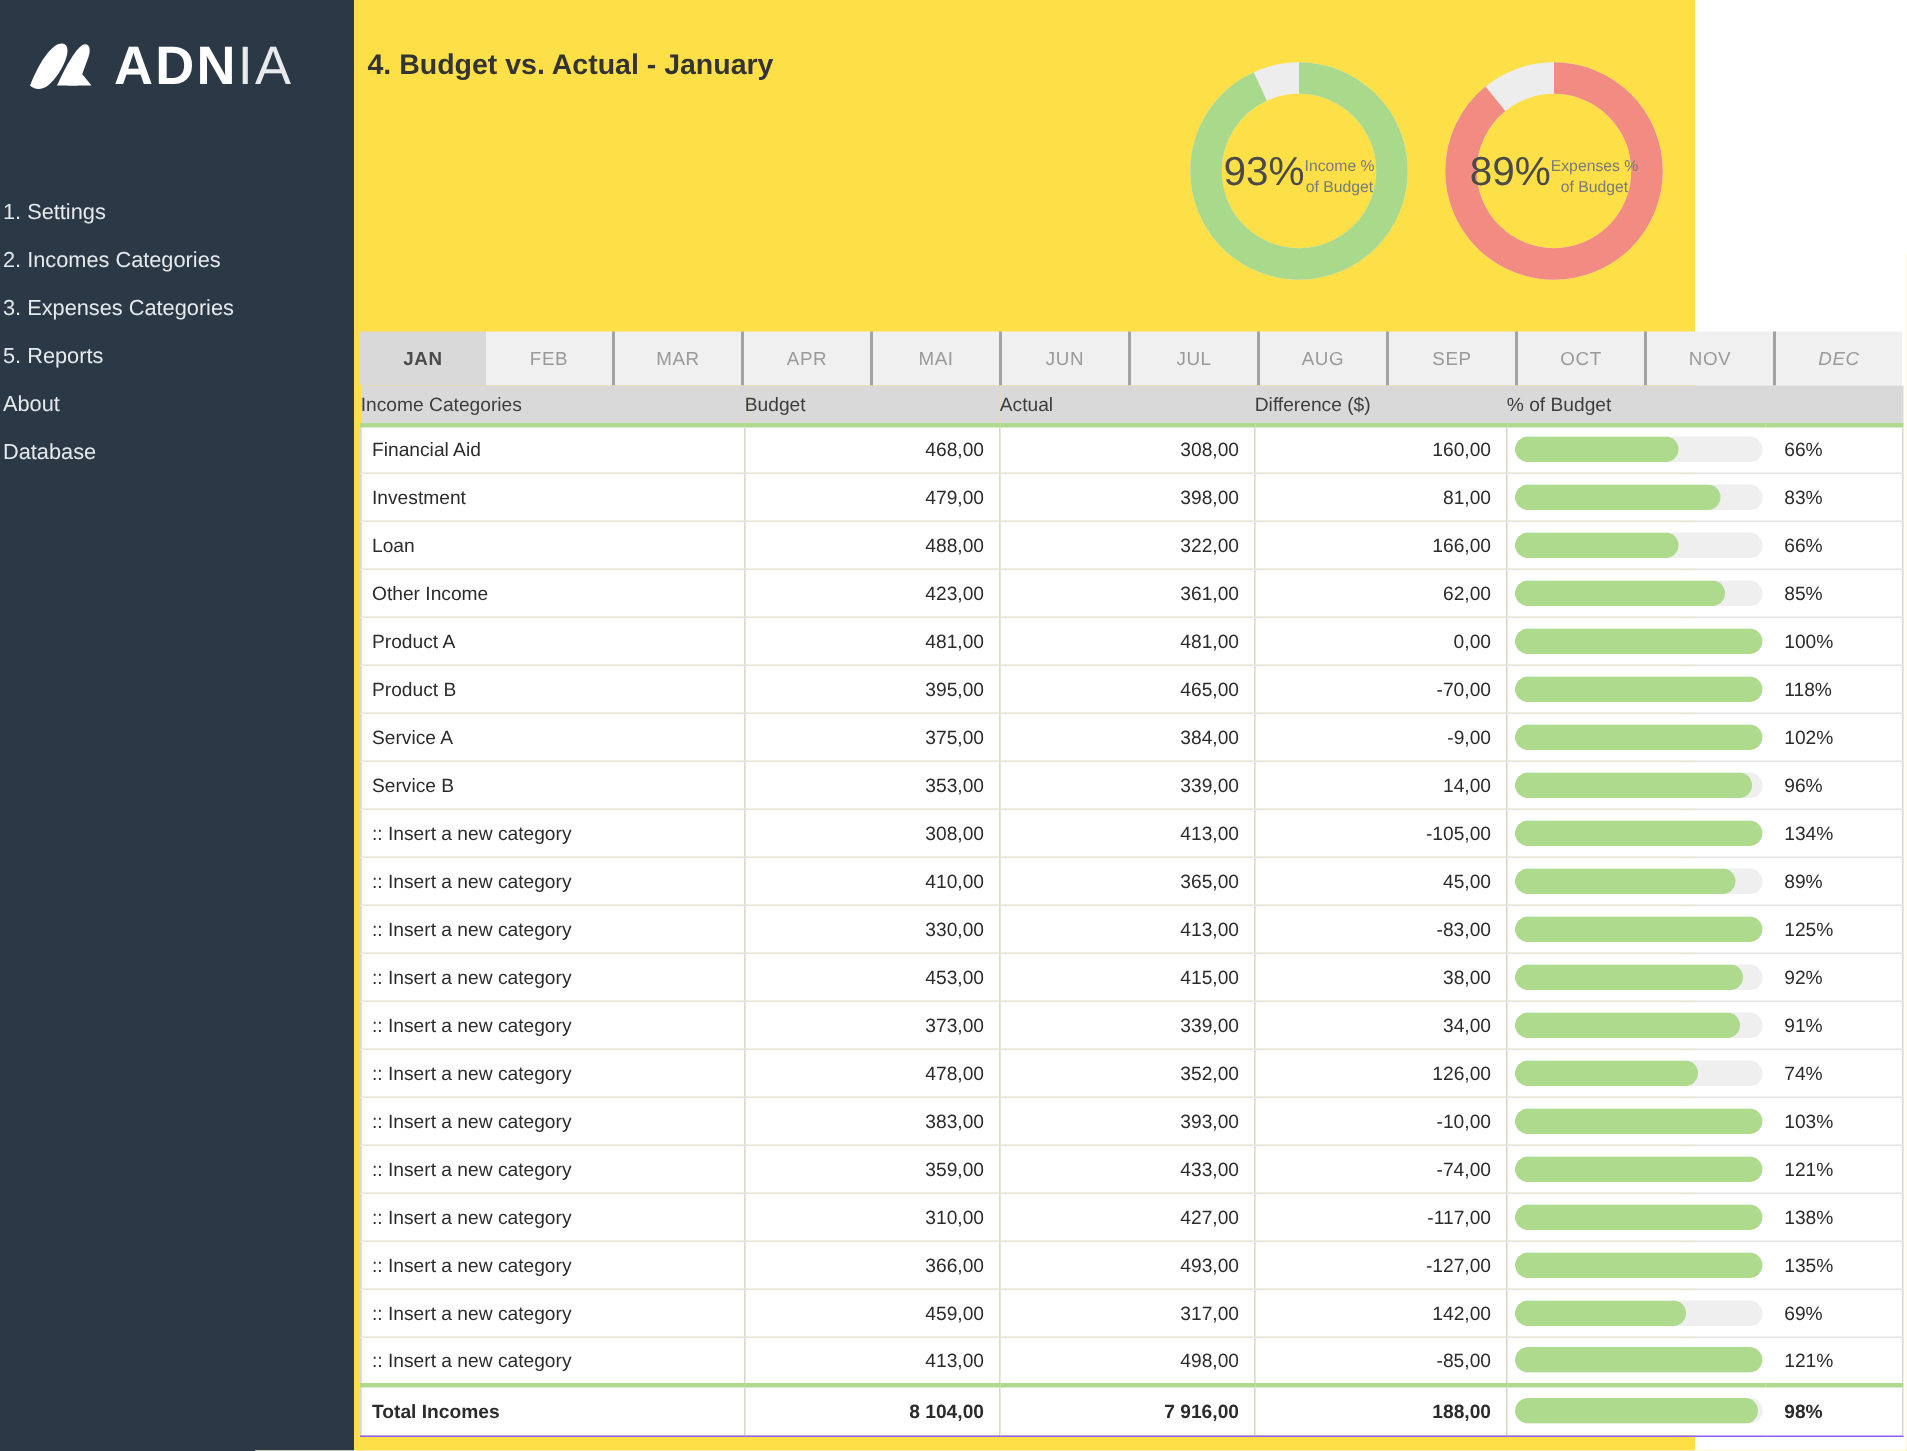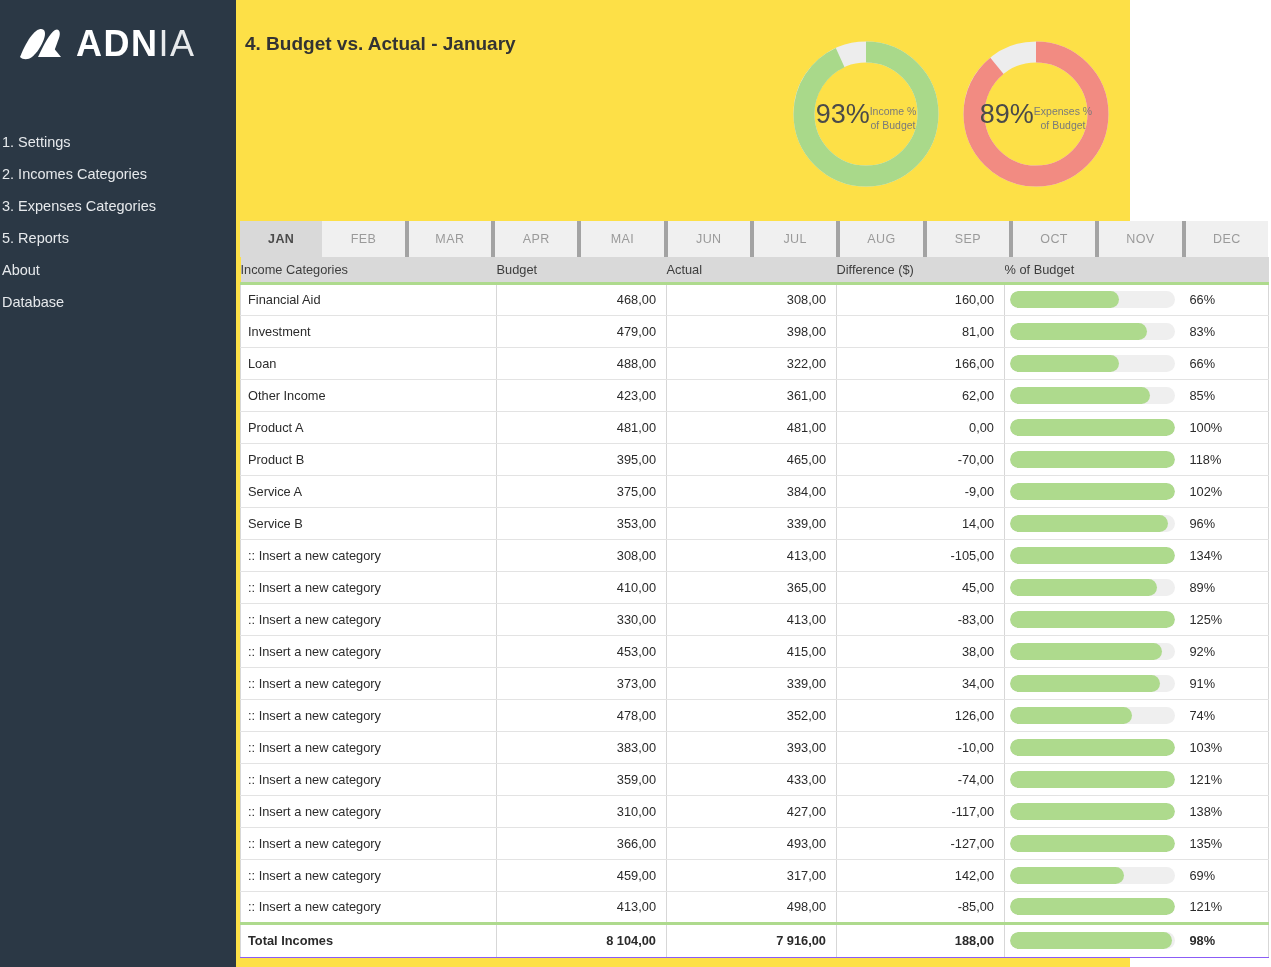--- a/index.html
+++ b/index.html
@@ -73,24 +73,24 @@
     position: absolute; left: 4px; top: 221px;
     width: 1028px; height: 36px;
     display: flex; align-items: stretch;
   }
   .tab {
     flex: 1 1 0;
     display: flex; align-items: center; justify-content: center;
     font-size: 12.5px; color: #9a9a9a;
     letter-spacing: 0.4px;
     background: #f0f0f0;
-    border-right: 4px solid #a3a3a3;
+    border-right: 2px solid #a3a3a3;
     cursor: pointer;
   }
-  .tab:last-child { border-right: none; }
+  .tab:last-child { border-right: none; font-style: italic; }
   .tab.active {
     background: #d9d9d9; color: #4b4b4b; font-weight: bold;
     border-right: none;
   }
 
   
   .table-wrap {
     position: absolute; left: 4px; top: 257px;
     width: 1028px;
   }

